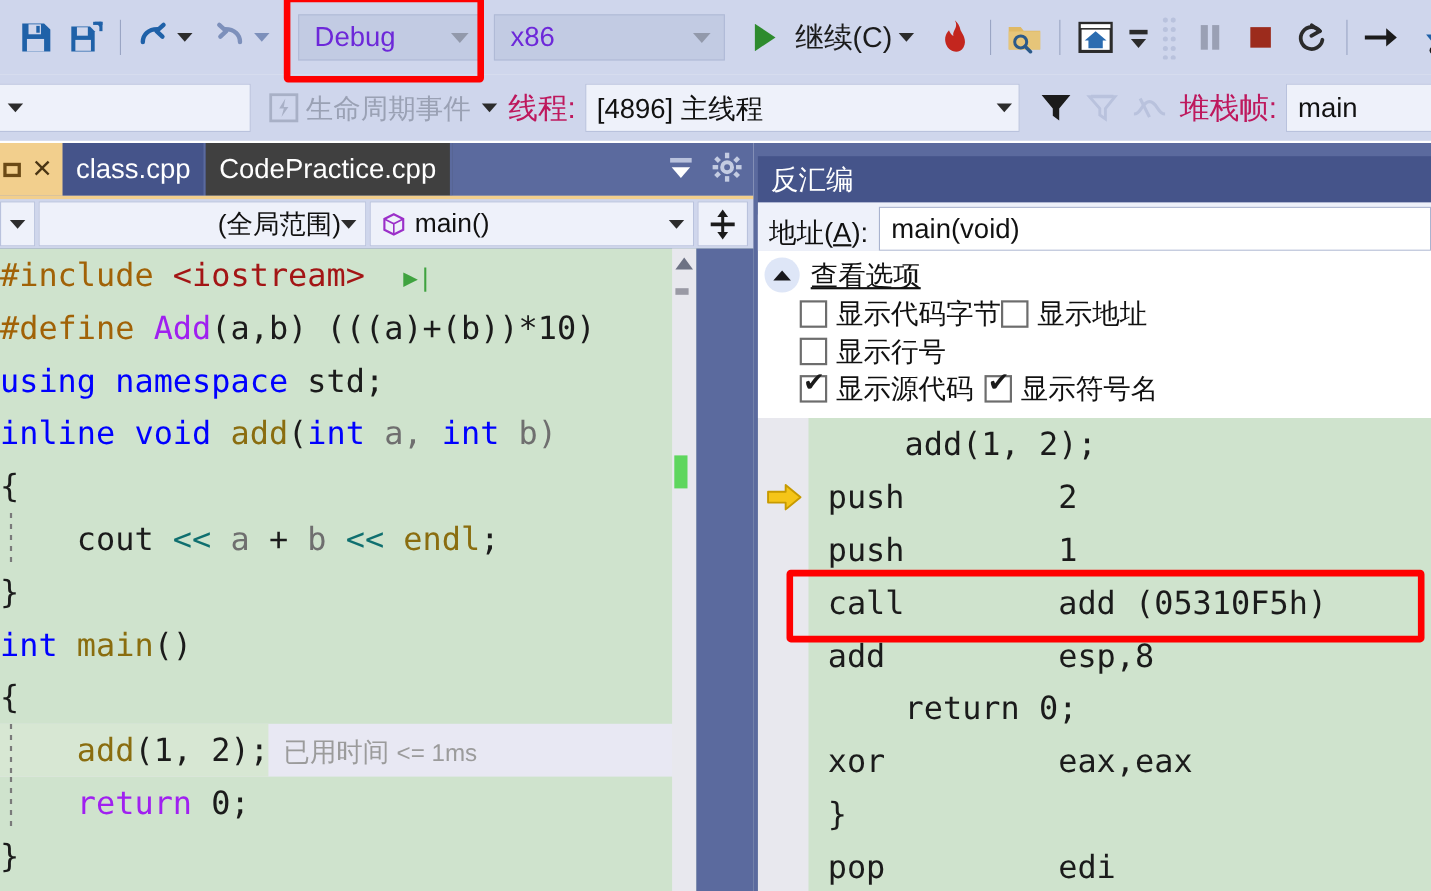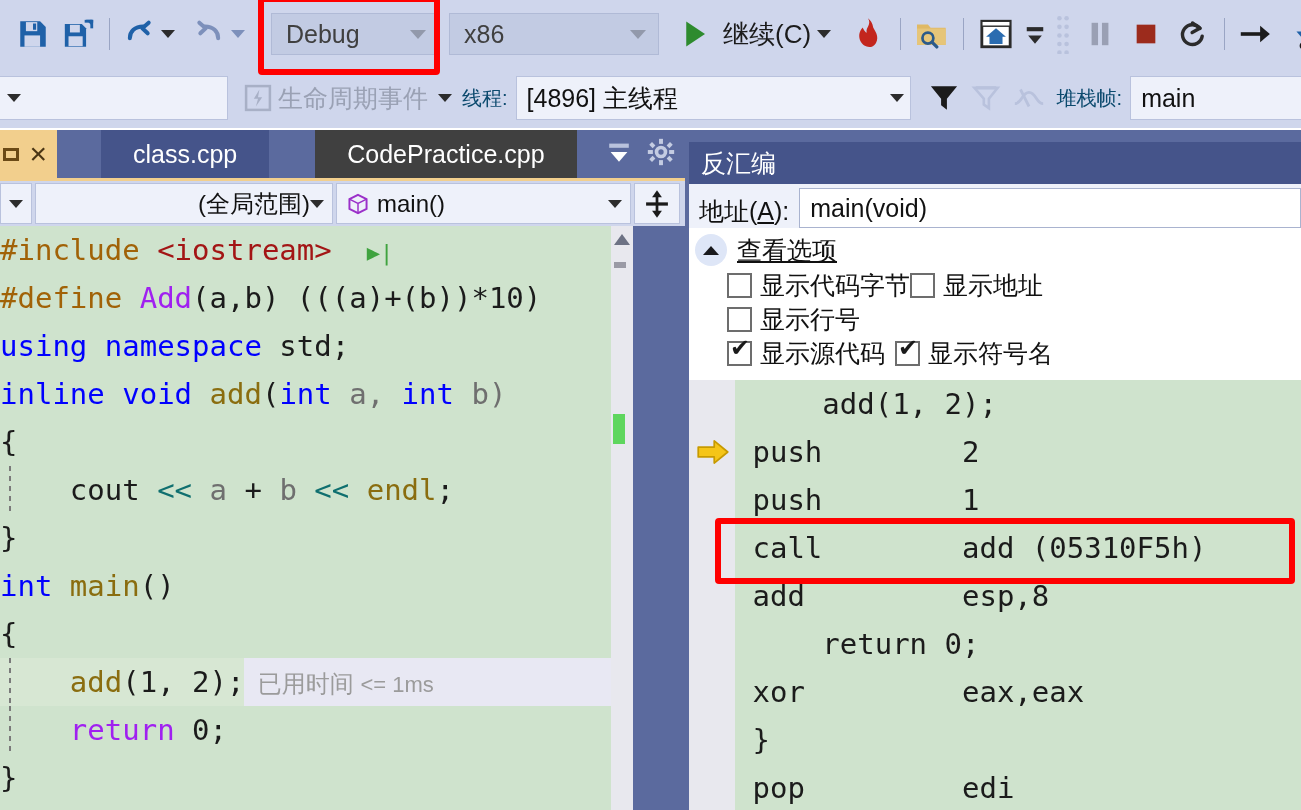--- a/index.html
+++ b/index.html
@@ -20,21 +20,21 @@
   .tb-icon {
     display: flex; align-items: center; justify-content: center;
     height: 50px; flex: none;
   }
   .sep {
     width: 1px; height: 32px; background: #9aa5c4; margin: 0 7px; flex: none;
   }
   .combo {
     height: 42px; background: #c2cbe3; border: 1px solid #b0bad6;
     display: flex; align-items: center; padding: 0 6px 0 14px;
-    color: #404040; font-size: 25px; flex: none;
+    color: #6d28d9; font-size: 25px; flex: none;
     font-family: "Liberation Sans", sans-serif;
   }
   .combo .cap { flex: 1; white-space: nowrap; overflow: hidden; }
   .caret-g {
     width: 0; height: 0; border-left: 8px solid transparent;
     border-right: 8px solid transparent; border-top: 9px solid #9299ab;
     margin-left: 12px; margin-right: 6px; flex: none;
   }
   .caret-d {
     width: 0; height: 0; border-left: 7px solid transparent;
@@ -48,42 +48,41 @@
   
   .toolbar2 {
     position: absolute; left: 0; top: 68px; width: 1301px; height: 60px;
     background: #cfd6ec; display: flex; align-items: center;
   }
   .tfield {
     height: 44px; background: #eef1fa; border: 1px solid #b9c2dd;
     display: flex; align-items: center; padding: 0 6px 0 10px;
     font-size: 25px; color: #111; flex: none;
   }
-  .tlabel { font-size: 20px; color: #0c4a6e; margin: 0 8px 0 10px; white-space: nowrap; }
+  .tlabel { font-size: 27px; color: #be185d; margin: 0 8px 0 10px; white-space: nowrap; }
   .tdim { font-size: 25px; color: #9aa1b4; white-space: nowrap; }
 
   
   .editor-pane {
     position: absolute; left: 0; top: 130px; width: 685px; height: 680px;
     background: #5b6a9e;
   }
   .tabstrip {
     position: absolute; left: 0; top: 0; width: 685px; height: 48px;
     display: flex; align-items: stretch;
   }
   .tab-pin {
     width: 57px; background: #f2cf8d; display: flex; align-items: center;
     justify-content: flex-end; padding-right: 10px; gap: 10px;
   }
   .pin-sq { width: 16px; height: 13px; border: 3px solid #6b4a16; flex: none; }
   .tab {
     background: #45548a; color: #ffffff; font-size: 25px;
-    display: flex; align-items: center; padding: 0 32px; white-space: nowrap;
+    display: flex; align-items: center; padding: 0 12px; white-space: nowrap;
     border-right: 2px solid #5b6a9e;
-    margin-left: 44px;
   }
   .tab.active { background: #404040; }
   .tab-tools {
     margin-left: auto; display: flex; align-items: center; gap: 14px;
     padding-right: 10px;
   }
   .navbar-row {
     position: absolute; left: 0; top: 48px; width: 685px; height: 48px;
     background: #cfd6ec; display: flex; align-items: stretch; padding: 2px 0;
     border-top: 3px solid #f2cf8d;

